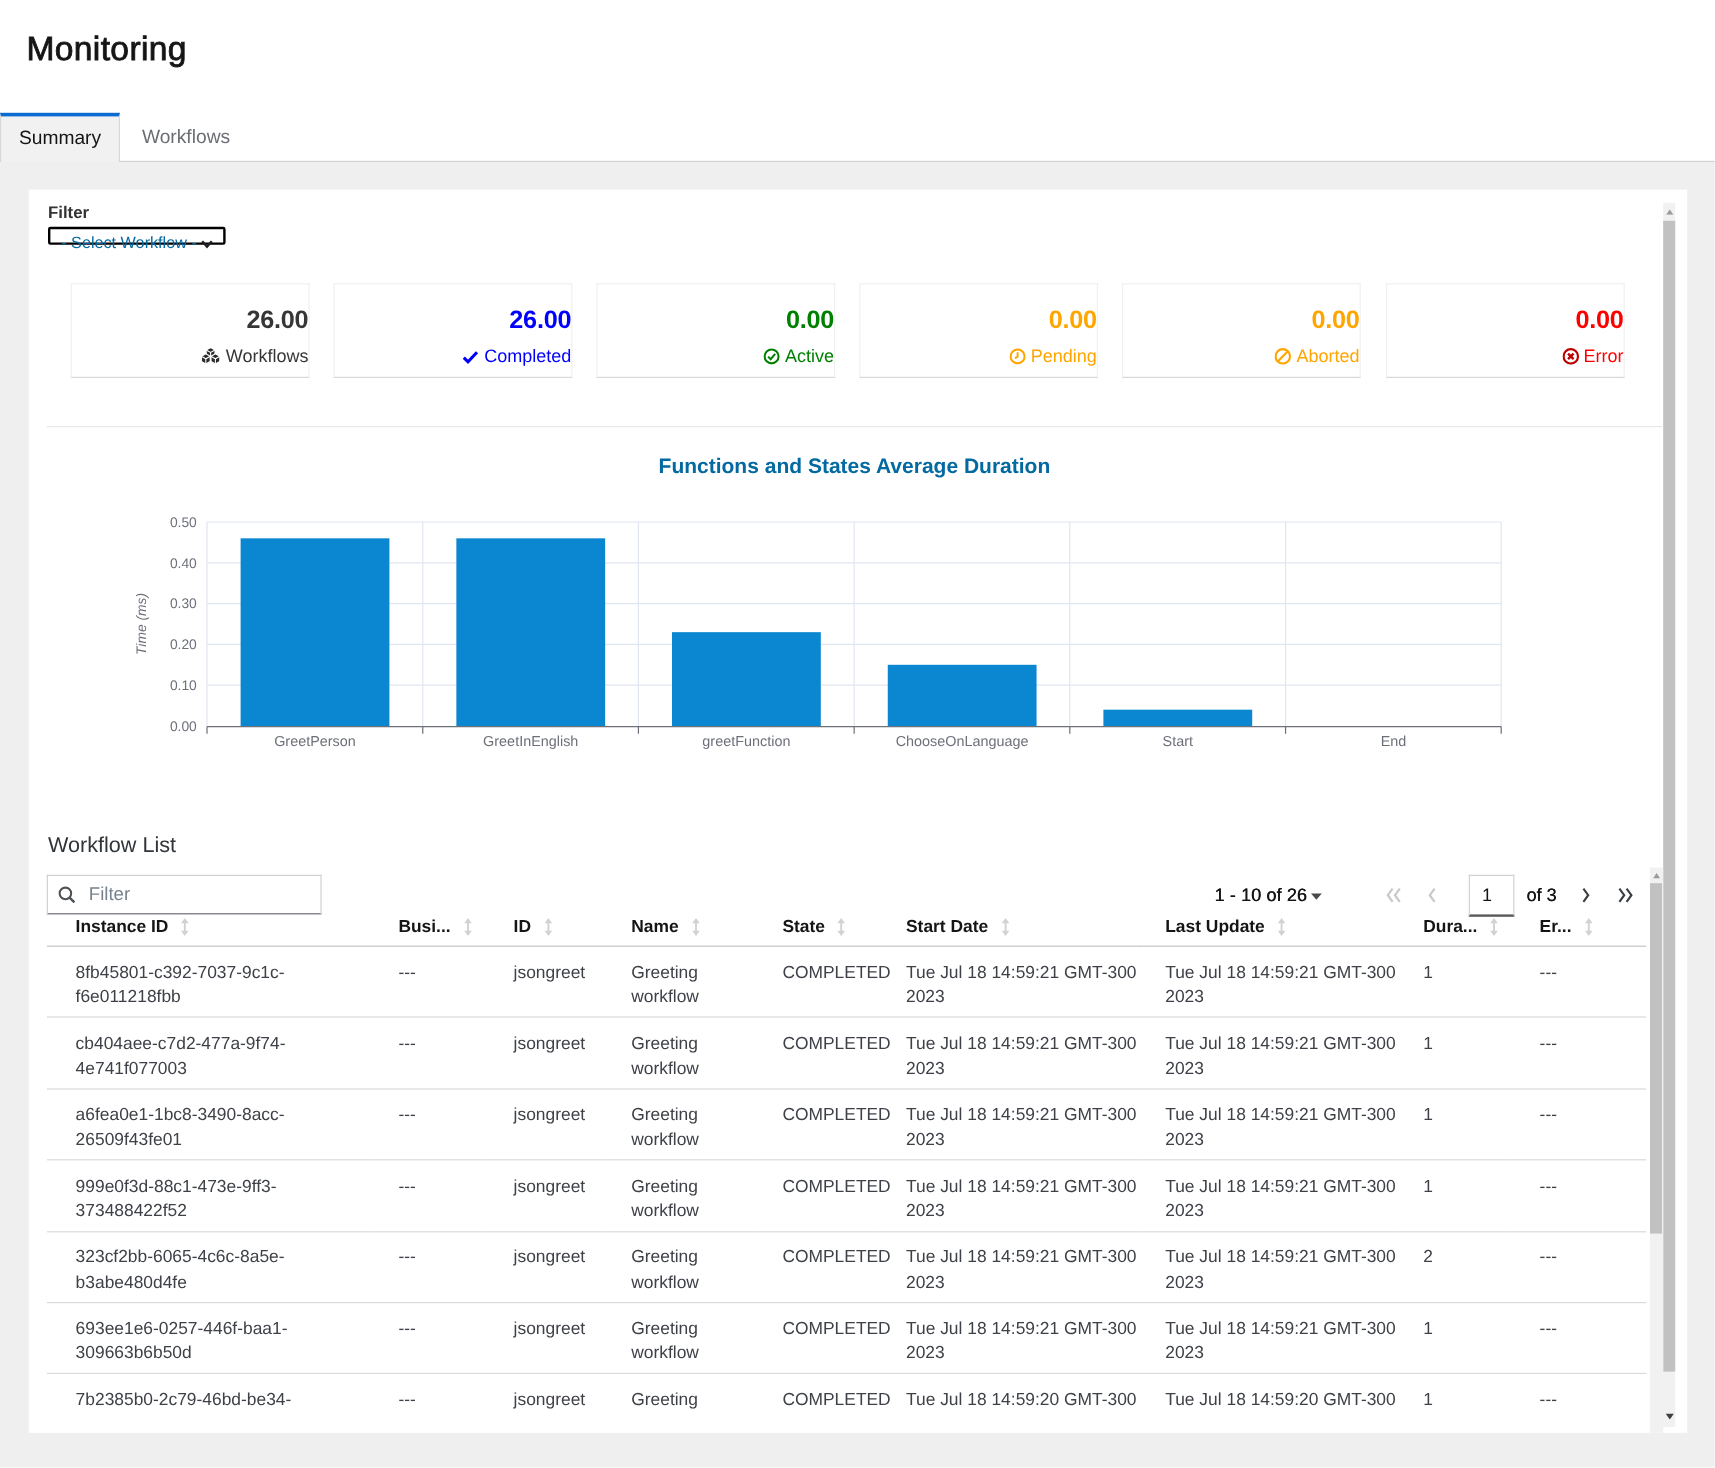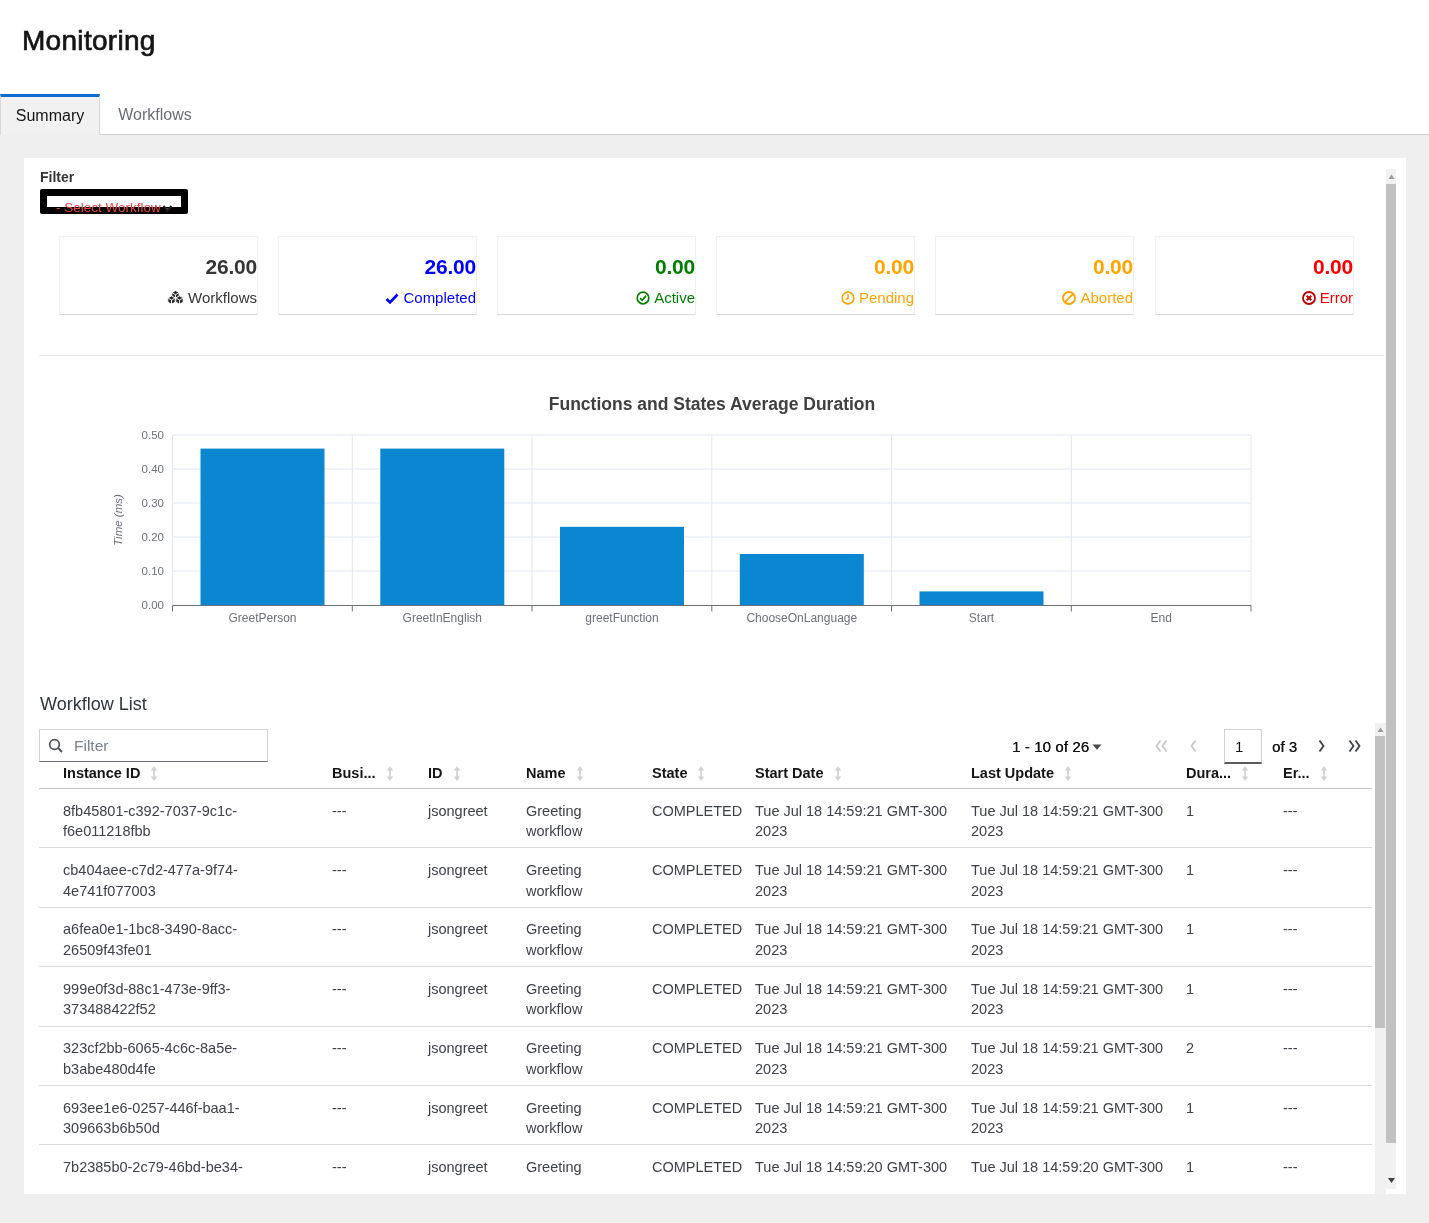--- a/index.html
+++ b/index.html
@@ -9,35 +9,35 @@
   #page { position:relative; width:1429px; height:1223px; background:#fff; }
   #band { position:absolute; left:0; top:135px; width:1429px; height:1088px; background:#efefef; }
   #card { position:absolute; left:24px; top:158px; width:1382px; height:1036px; background:#fff; }
   h1 { position:absolute; left:22px; top:25px; font-size:28px; font-weight:500; color:#151515; letter-spacing:0.3px; -webkit-text-stroke:0.7px #151515;}
   
   #tabbar { position:absolute; left:0; top:94px; width:1429px; height:41px; background:#fff; border-bottom:1px solid #d2d2d2; }
   #tab1 { position:absolute; left:0; top:94px; width:100px; height:42px; background:#f1f1f1; border-top:3px solid #0b6bd0; border-right:1px solid #d8d8d8; border-left:1px solid #d8d8d8; color:#151515; font-size:16px; line-height:38px; text-align:center; }
   #tab2 { position:absolute; left:100px; top:94px; width:110px; height:42px; color:#6a6e73; font-size:16px; line-height:41px; text-align:center; }
   
   #flabel { position:absolute; left:40px; top:169px; font-size:14px; font-weight:700; color:#333; }
-  #fselect { position:absolute; left:40px; top:189px; width:148px; height:25px; border:7px solid #000000; border-radius:2px; background:#fff; font-size:13.5px; color:#ef4444; line-height:23px; padding-left:9px; }
+  #fselect { position:absolute; left:40px; top:189px; width:148px; height:15px; border:2px solid #000000; border-radius:2px; background:#fff; font-size:13.5px; color:#0369a1; line-height:23px; padding-left:9px; }
   #fselect svg { position:absolute; right:8px; top:7px; }
   
   .scard { position:absolute; top:236px; width:199px; height:79px; background:#fff; border:1px solid #f0f0f0; border-bottom:1px solid #d8d8d8; text-align:right; }
   .scard .num { margin-top:17px; font-size:21px; font-weight:700; line-height:26px; letter-spacing:-0.2px; }
   .scard .lbl { margin-top:9px; font-size:15px; line-height:18px; }
   .scard .lbl svg { vertical-align:-2px; margin-right:4px; }
   .c1 { color:#363636; }
   .cblue { color:#0000ff; }
   .cgreen { color:#008000; }
   .corange { color:#ffa500; }
   .cred { color:#ff0000; }
   #hr1 { position:absolute; left:39px; top:355px; width:1346px; height:1px; background:#e7e7e7; }
   
-  #chtitle { position:absolute; left:312px; top:378px; width:800px; text-align:center; font-size:17.5px; font-weight:700; color:#404040;margin-top:16px; }
+  #chtitle { position:absolute; left:312px; top:378px; width:800px; text-align:center; font-size:17.5px; font-weight:700; color:#0369a1; }
   
   #wftitle { position:absolute; left:40px; top:694px; font-size:18px; color:#30353a; }
   
   #finput { position:absolute; left:39px; top:729px; width:229px; height:33px; border:1px solid #d2d2d2; border-bottom:1px solid #6a6e73; background:#fff; }
   #finput .ph { position:absolute; left:34px; top:7px; font-size:15.5px; color:#76838f; }
   #finput svg { position:absolute; left:8px; top:8px; }
   #pgn { position:absolute; left:1000px; top:723px; width:380px; height:46px; font-size:15px; color:#151515; }
   #pgtxt { position:absolute; left:12px; top:15px; font-weight:400; letter-spacing:0.1px; text-shadow:0.35px 0 0 currentColor; }
   #pginput { position:absolute; left:224px; top:6px; width:38px; height:35px; border:1px solid #d2d2d2; border-bottom:2px solid #5a5a5a; text-align:left; padding-left:10px; font-size:15px; line-height:30px; color:#151515; font-family:"Liberation Sans", sans-serif; }
   #pgof3 { position:absolute; left:272px; top:15px; text-shadow:0.35px 0 0 currentColor; }

